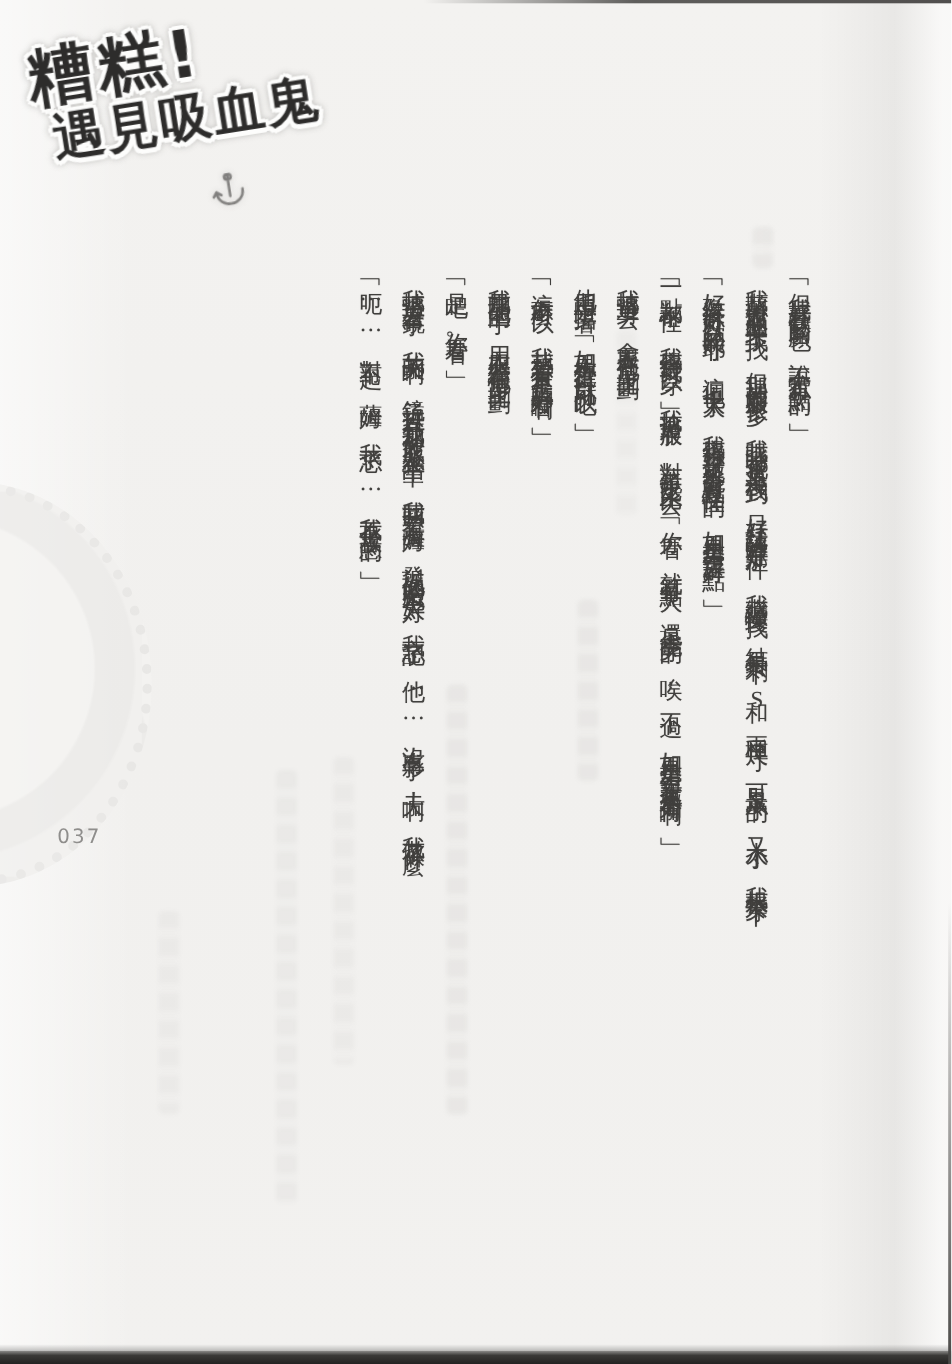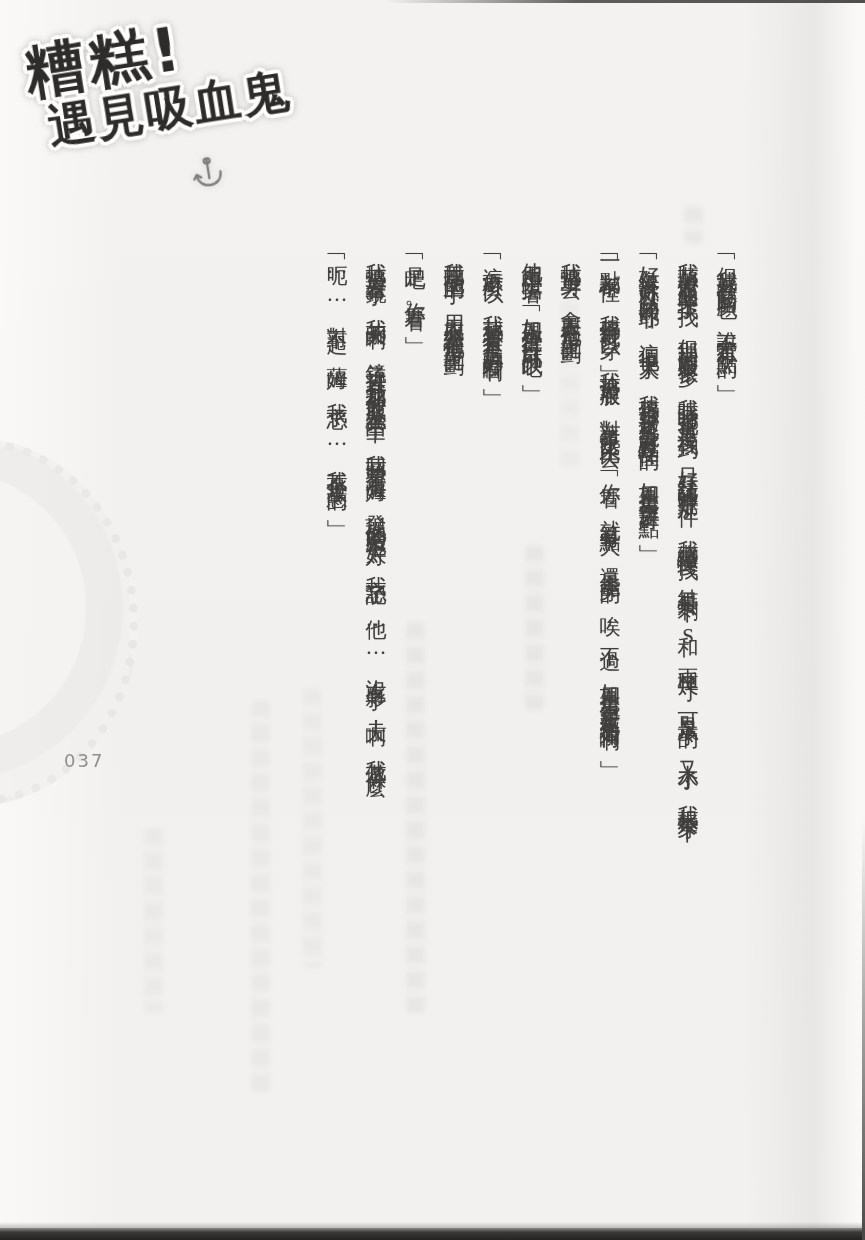--- a/index.html
+++ b/index.html
@@ -49,21 +49,21 @@
     text-orientation:upright;
     font-size:21px;
     line-height:39px;
     letter-spacing:4px;
     color:#403f3d;
     text-shadow:0 0 1px rgba(70,70,70,.35);
   }
   .text-flow p{margin:0;padding:0;text-indent:2em;}
   
   .page-number{
-    position:absolute;left:64px;top:750px;
+    position:absolute;left:52px;top:750px;
     font-size:18px;letter-spacing:2px;color:#8f8e8c;
     font-family:"DejaVu Sans","Liberation Sans",sans-serif;
   }
   
   .ghost{
     position:absolute;width:19px;border-radius:5px;
     background:repeating-linear-gradient(180deg,
       rgba(150,148,145,.18) 0px 16px,
       rgba(150,148,145,.05) 16px 25px);
     filter:blur(2px);

